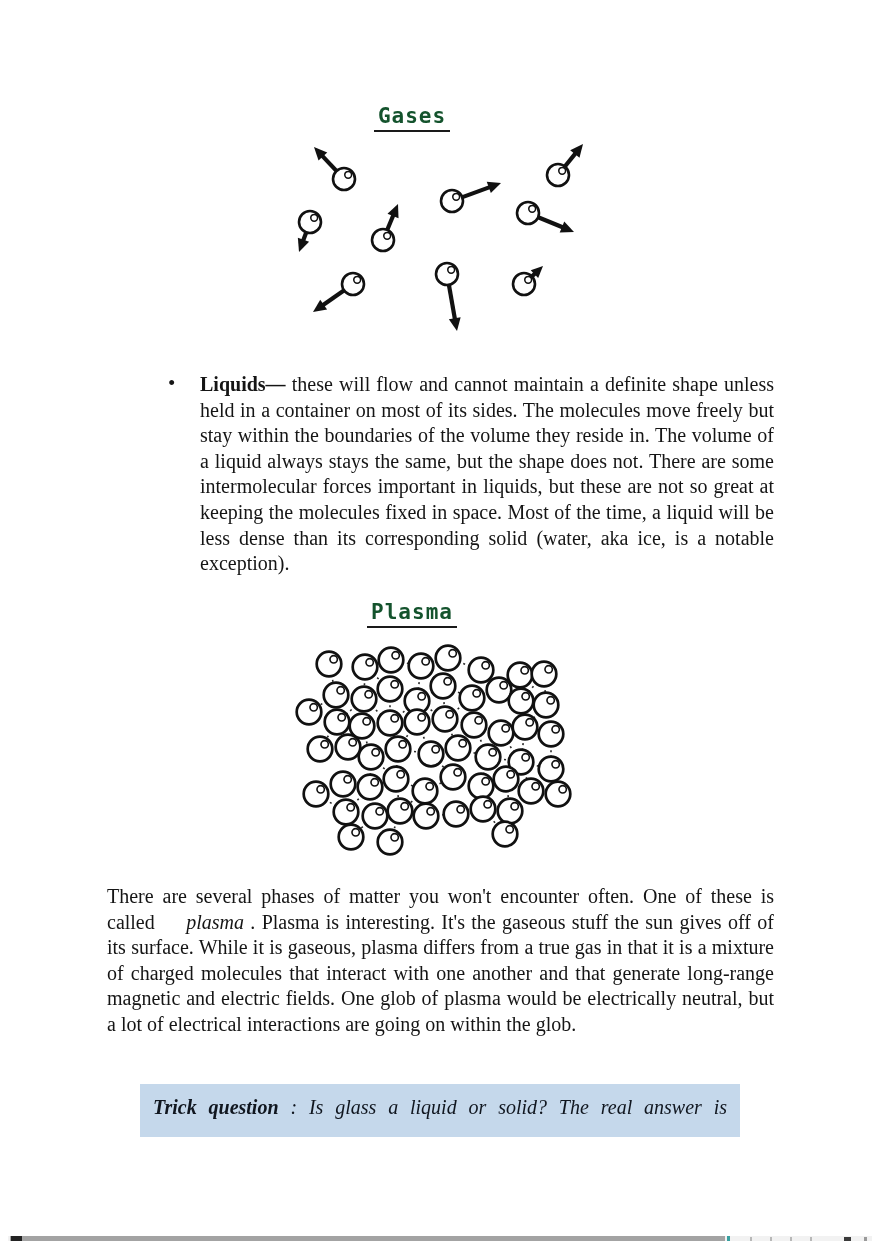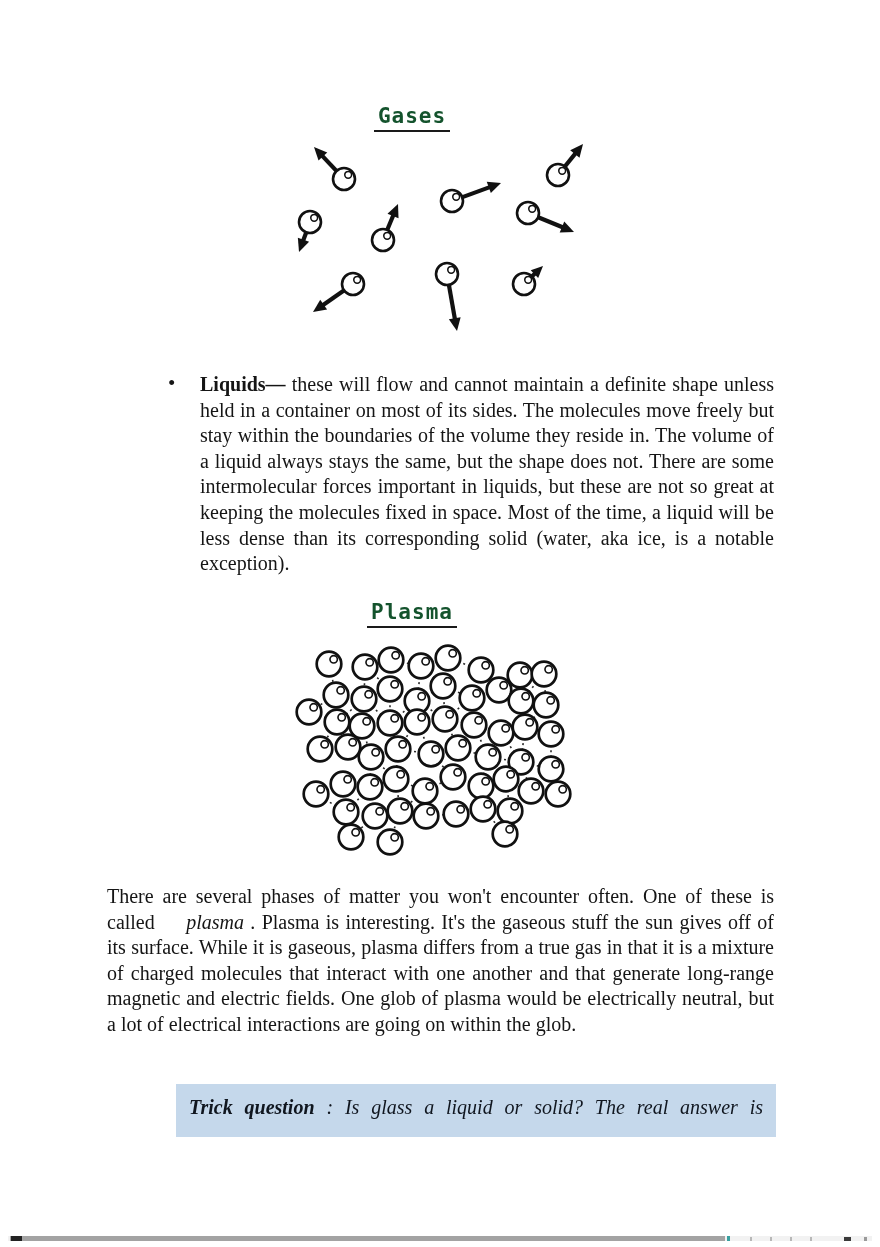--- a/index.html
+++ b/index.html
@@ -43,21 +43,21 @@
     position:absolute; left:107px; top:884px; width:667px;
     font-size:20px; line-height:25.6px;
     text-align:justify;
   }
   .italic { font-style:italic;margin-left:25px; }
 
   .trick-box {
     position:absolute; left:140px; top:1084px; width:600px; height:53px;
     box-sizing:border-box; padding:12px 13px 0;
     font-size:20px; font-style:italic; color:#10161f;
-    text-align:justify; text-align-last:justify;margin-left:36px;
+    text-align:justify; text-align-last:justify;
   }
   .trick-lead { font-weight:bold; }
 
   .scroll-track {
     position:absolute; left:8px; bottom:6px; width:864px; height:5px;
     background:#f2f2f2;
   }
   .scroll-btn-left {
     position:absolute; left:3px; top:0; width:11px; height:5px; background:#222222;
   }

